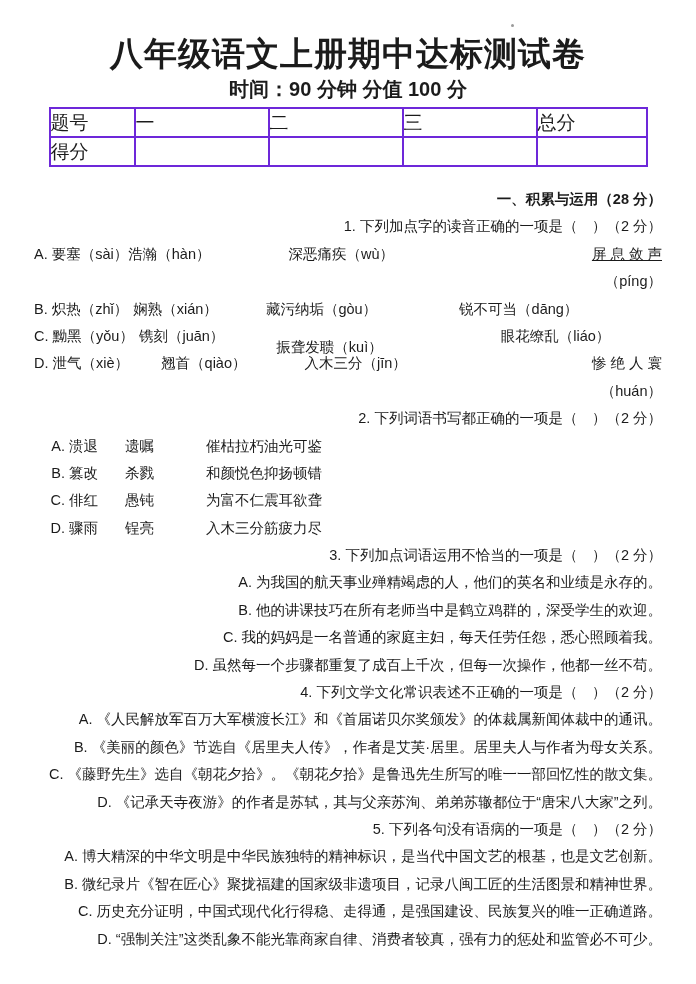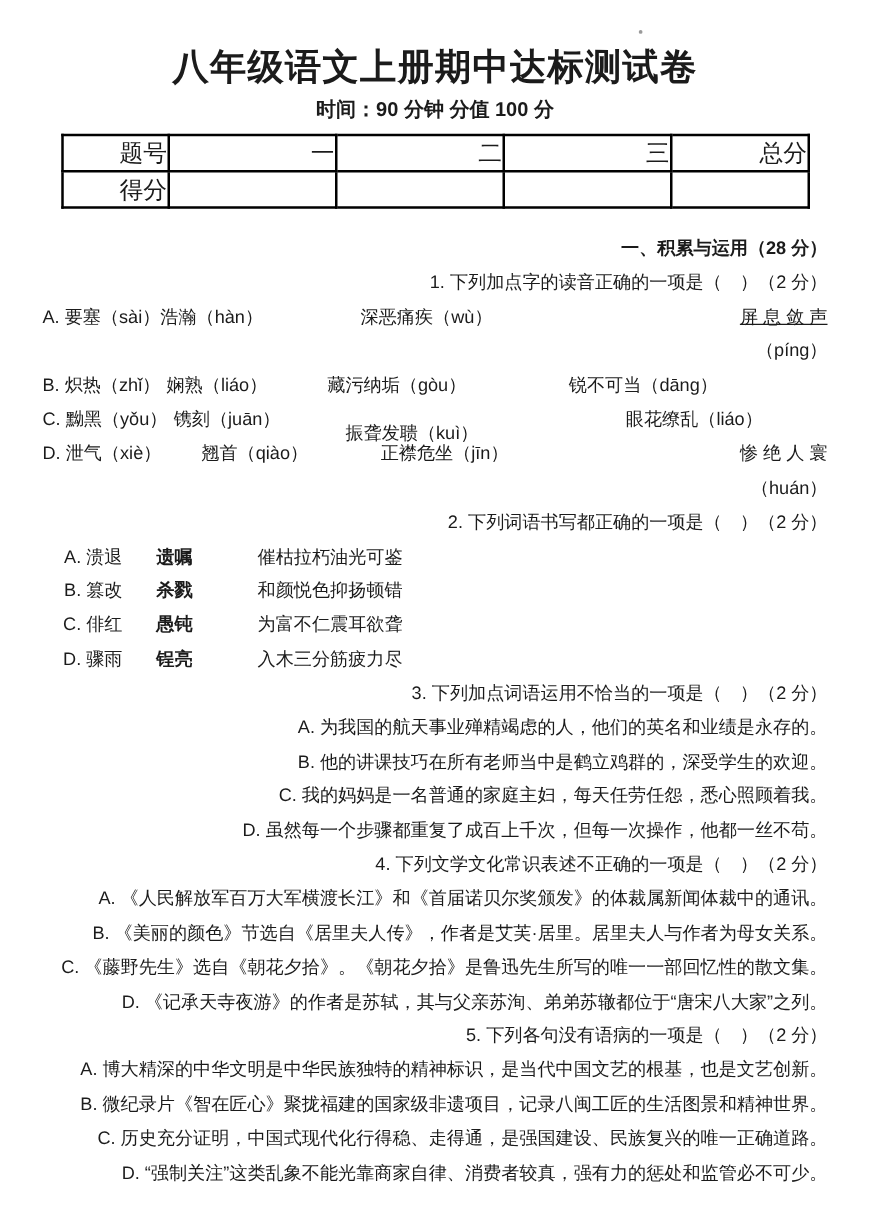--- a/index.html
+++ b/index.html
@@ -15,42 +15,42 @@
   .speck {
     position: absolute;
     left: 511px; top: 24px;
     width: 3px; height: 3px;
     background: #9a9a9a;
     border-radius: 50%;
   }
   .title {
     margin: 34px 0 0 0;
     text-align: center;
-    font-size: 29px;
+    font-size: 33px;
     font-weight: bold;
     letter-spacing: 1px;
     line-height: 40px;
   }
   .subtitle {
     text-align: center;
-    font-size: 16px;
+    font-size: 20px;
     font-weight: 600;
     line-height: 26px;
     margin-top: 2px;
   }
   table.score {
     border-collapse: collapse;
     margin: 5px auto 0 auto;
     width: 598px;
     table-layout: fixed;
   }
   table.score td {
-    border: 2px solid #000000;
+    border: 2px solid #6d28d9;
     height: 27px;
-    text-align: right;
+    text-align: left;
     vertical-align: middle;
     font-size: 19px;
     font-weight: 500;
     padding: 0;
   }
   .col-label { width: 85px; }
   .col-q { width: 134px; }
   .col-total { width: 110px; }
   .paper-body {
     padding: 0 34px 0 34px;
@@ -75,21 +75,21 @@
   .q1b span:nth-child(3) { margin-left: 48px; }
   .q1b span:nth-child(4) { margin-left: 82px; }
   .q1c span:nth-child(2) { margin-left: 5px; }
   .q1c span:nth-child(3) { margin-left: 52px; margin-top: 23px; }
   .q1c span:nth-child(4) { margin-left: 118px; }
   .q1d span:nth-child(2) { margin-left: 32px; }
   .q1d span:nth-child(3) { margin-left: 58px; }
   .q1d span:nth-child(4) { margin-left: auto; }
   
   .q2row span:nth-child(1) { width: 64px; }
-  .q2row span:nth-child(2) { width: 56px; font-weight: bold; }
+  .q2row span:nth-child(2) { width: 56px; }
   .q2row span:nth-child(3) { width: 110px; }
   .indent { padding-left: 24px; }
 </style>
 </head>
 <body>
 
 <div class="speck"></div>
 
 <h1 class="title">八年级语文上册期中达标测试卷</h1>
 <div class="subtitle">时间：90 分钟 分值 100 分</div>
@@ -127,34 +127,34 @@
   <div class="line">1. 下列加点字的读音正确的一项是（　）（2 分）</div>
   <div class="line flexline q1a">
     <span>A. 要塞（sài）</span>
     <span>浩瀚（hàn）</span>
     <span>深恶痛疾（wù）</span>
     <span>屏 息 敛 声</span>
   </div>
   <div class="line">（píng）</div>
   <div class="line flexline q1b">
     <span>B. 炽热（zhǐ）</span>
-    <span>娴熟（liáo）</span>
+    <span>娴熟（xián）</span>
     <span>藏污纳垢（gòu）</span>
     <span>锐不可当（dāng）</span>
   </div>
   <div class="line flexline q1c">
     <span>C. 黝黑（yǒu）</span>
     <span>镌刻（juān）</span>
     <span>振聋发聩（kuì）</span>
     <span>眼花缭乱（liáo）</span>
   </div>
   <div class="line flexline q1d">
     <span>D. 泄气（xiè）</span>
     <span>翘首（qiào）</span>
-    <span>正襟危坐（jīn）</span>
+    <span>入木三分（jīn）</span>
     <span>惨 绝 人 寰</span>
   </div>
   <div class="line">（huán）</div>
 
   <div class="line">2. 下列词语书写都正确的一项是（　）（2 分）</div>
   <div class="line flexline q2row">
     <span>A. 溃退</span>
     <span>遗嘱</span>
     <span>催枯拉朽</span>
     <span>油光可鉴</span>

